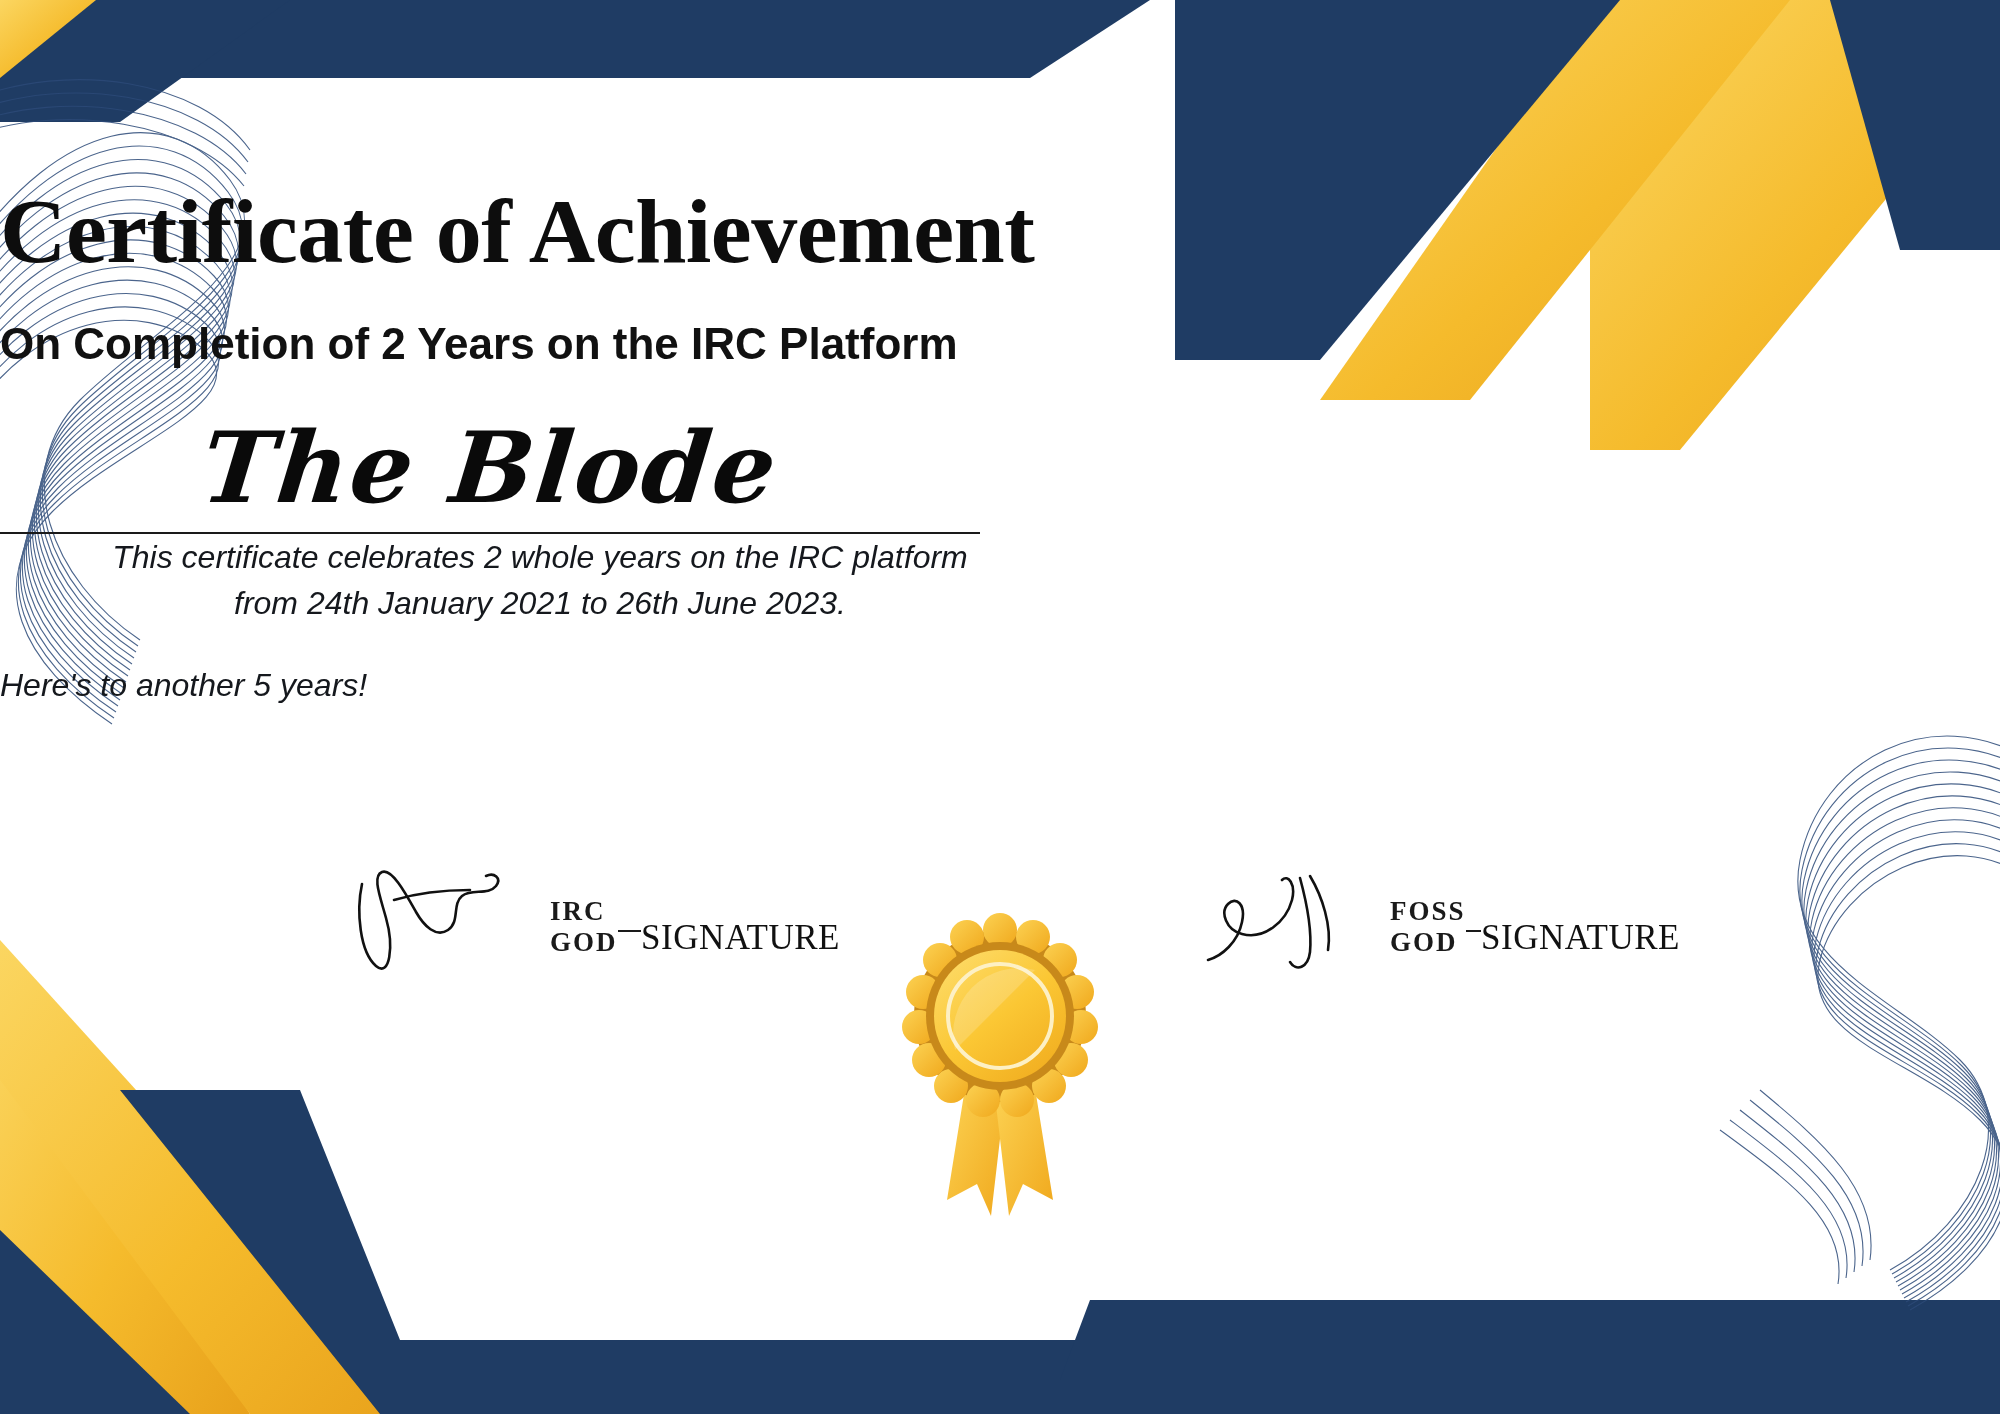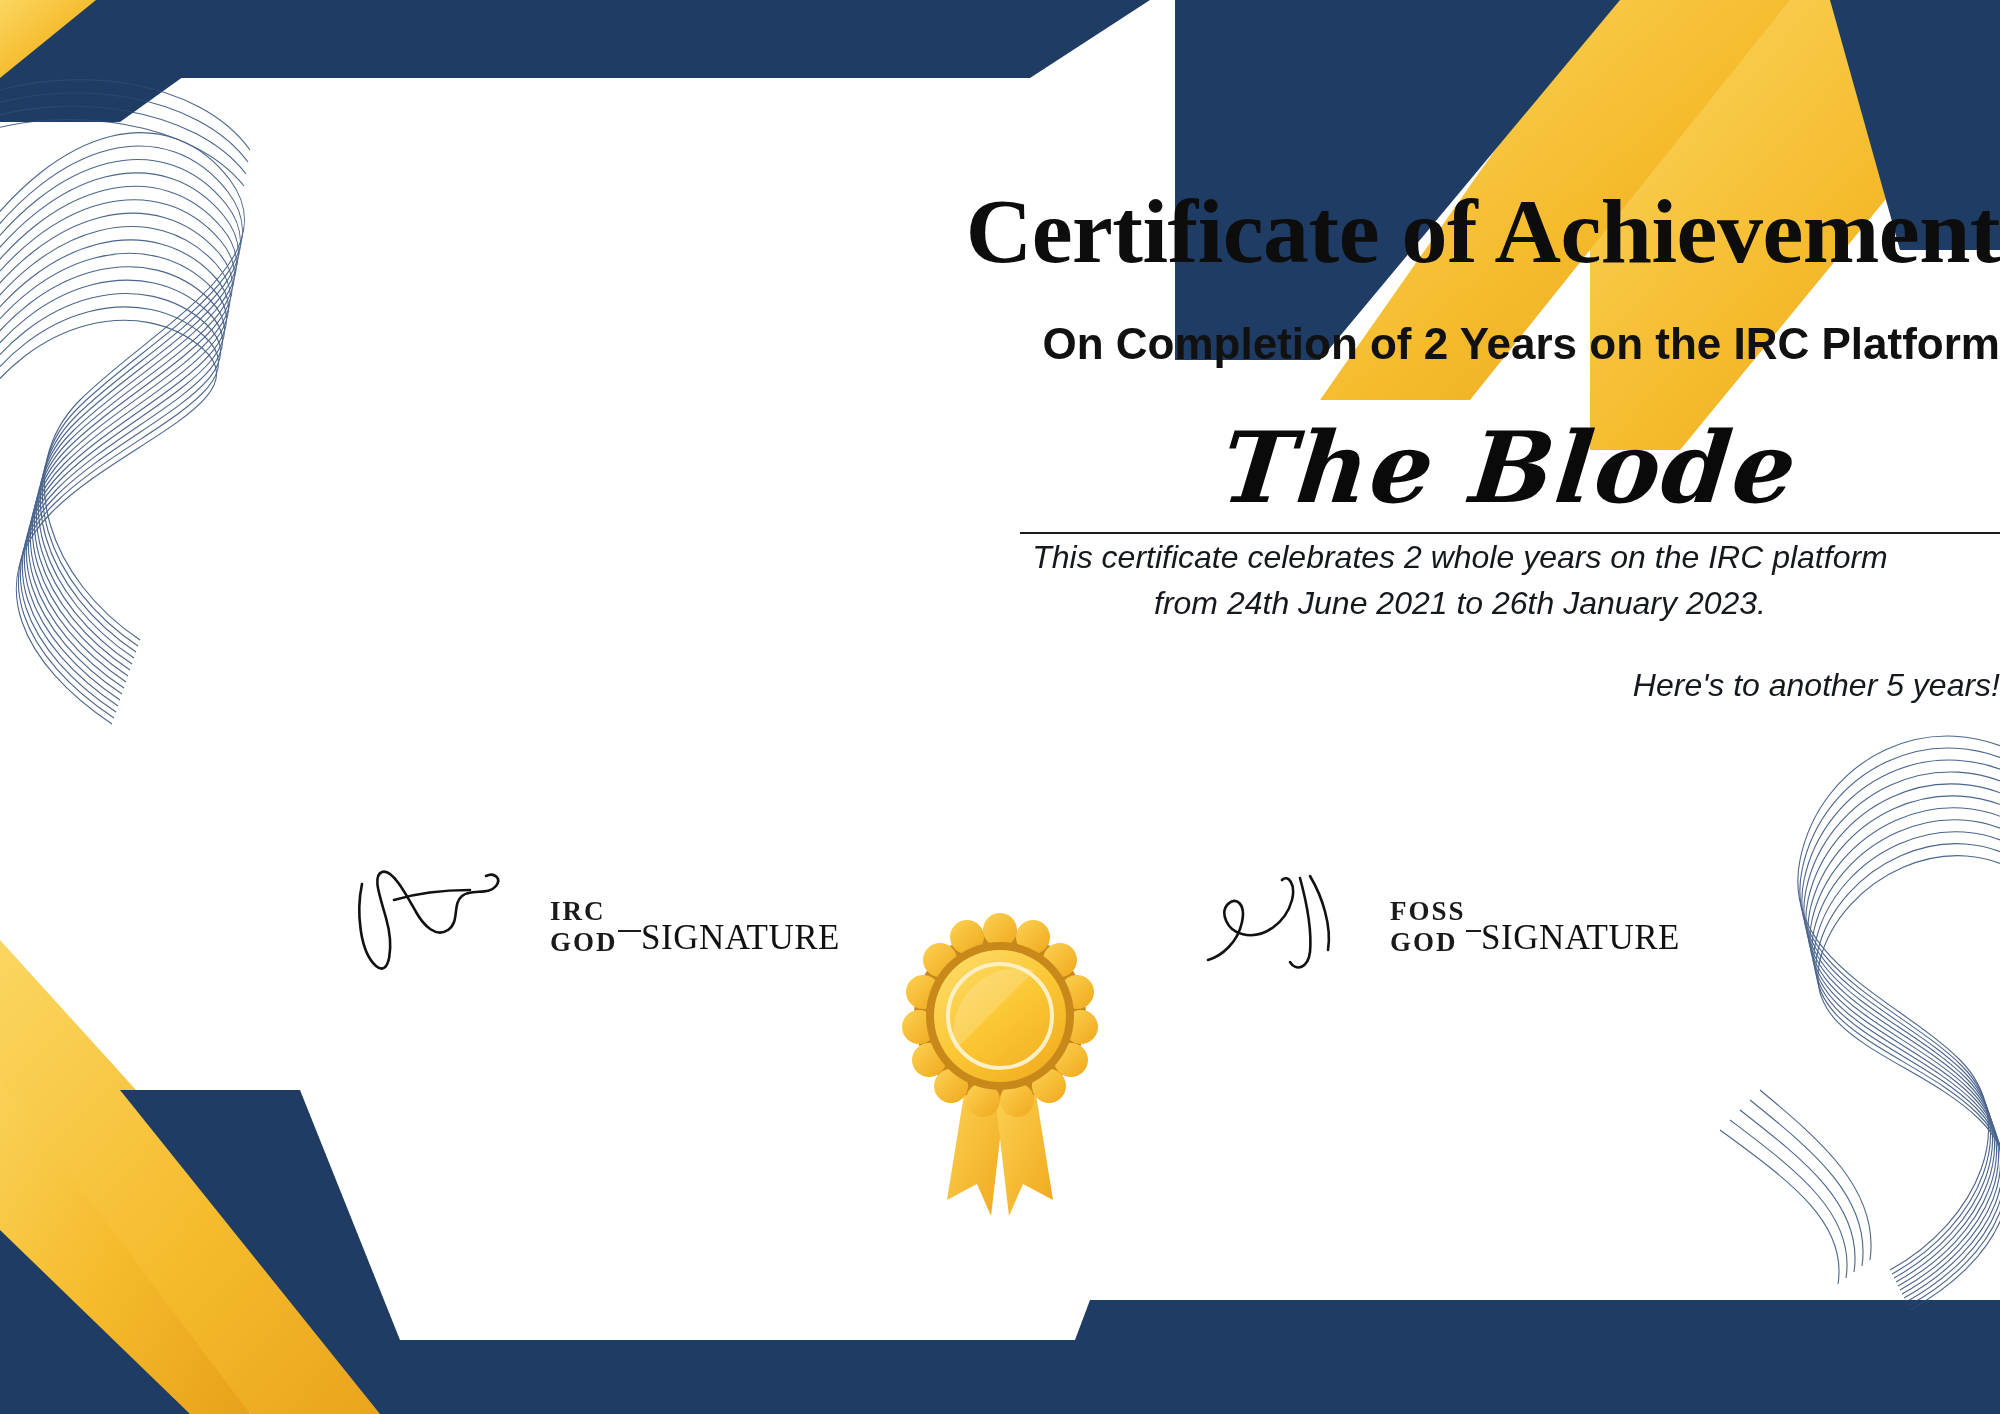--- a/index.html
+++ b/index.html
@@ -33,21 +33,21 @@
 
   
   .content {
     position: absolute;
     left: 0;
     top: 0;
     width: 2000px;
     height: 1414px;
     display: flex;
     flex-direction: column;
-    align-items: flex-end;
+    align-items: flex-start;
   }
 
   .title {
     margin-top: 185px;
     font-family: "Liberation Serif", serif;
     font-weight: bold;
     font-size: 92px;
     letter-spacing: -0.5px;
     color: #0d0d0d;
     line-height: 1;
@@ -247,21 +247,21 @@
     <div class="title">Certificate of Achievement</div>
     <div class="subtitle">On Completion of 2 Years on the IRC Platform</div>
 
     <div class="recipient-wrap">
       <div class="recipient">The Blode</div>
       <div class="recipient-rule"></div>
     </div>
 
     <div class="body-text">
       <div>This certificate celebrates 2 whole years on the IRC platform</div>
-      <div>from 24th June 2021 to 26th January 2023.</div>
+      <div>from 24th January 2021 to 26th June 2023.</div>
     </div>
 
     <div class="closing-text">Here's to another 5 years!</div>
   </div>
 
   <div class="sig-row">
 
     <div class="sig-block left">
       <div class="sig-mark">
         <svg width="230" height="130" viewBox="0 0 230 130" fill="none" stroke="#111111" stroke-width="2.6" stroke-linecap="round">

